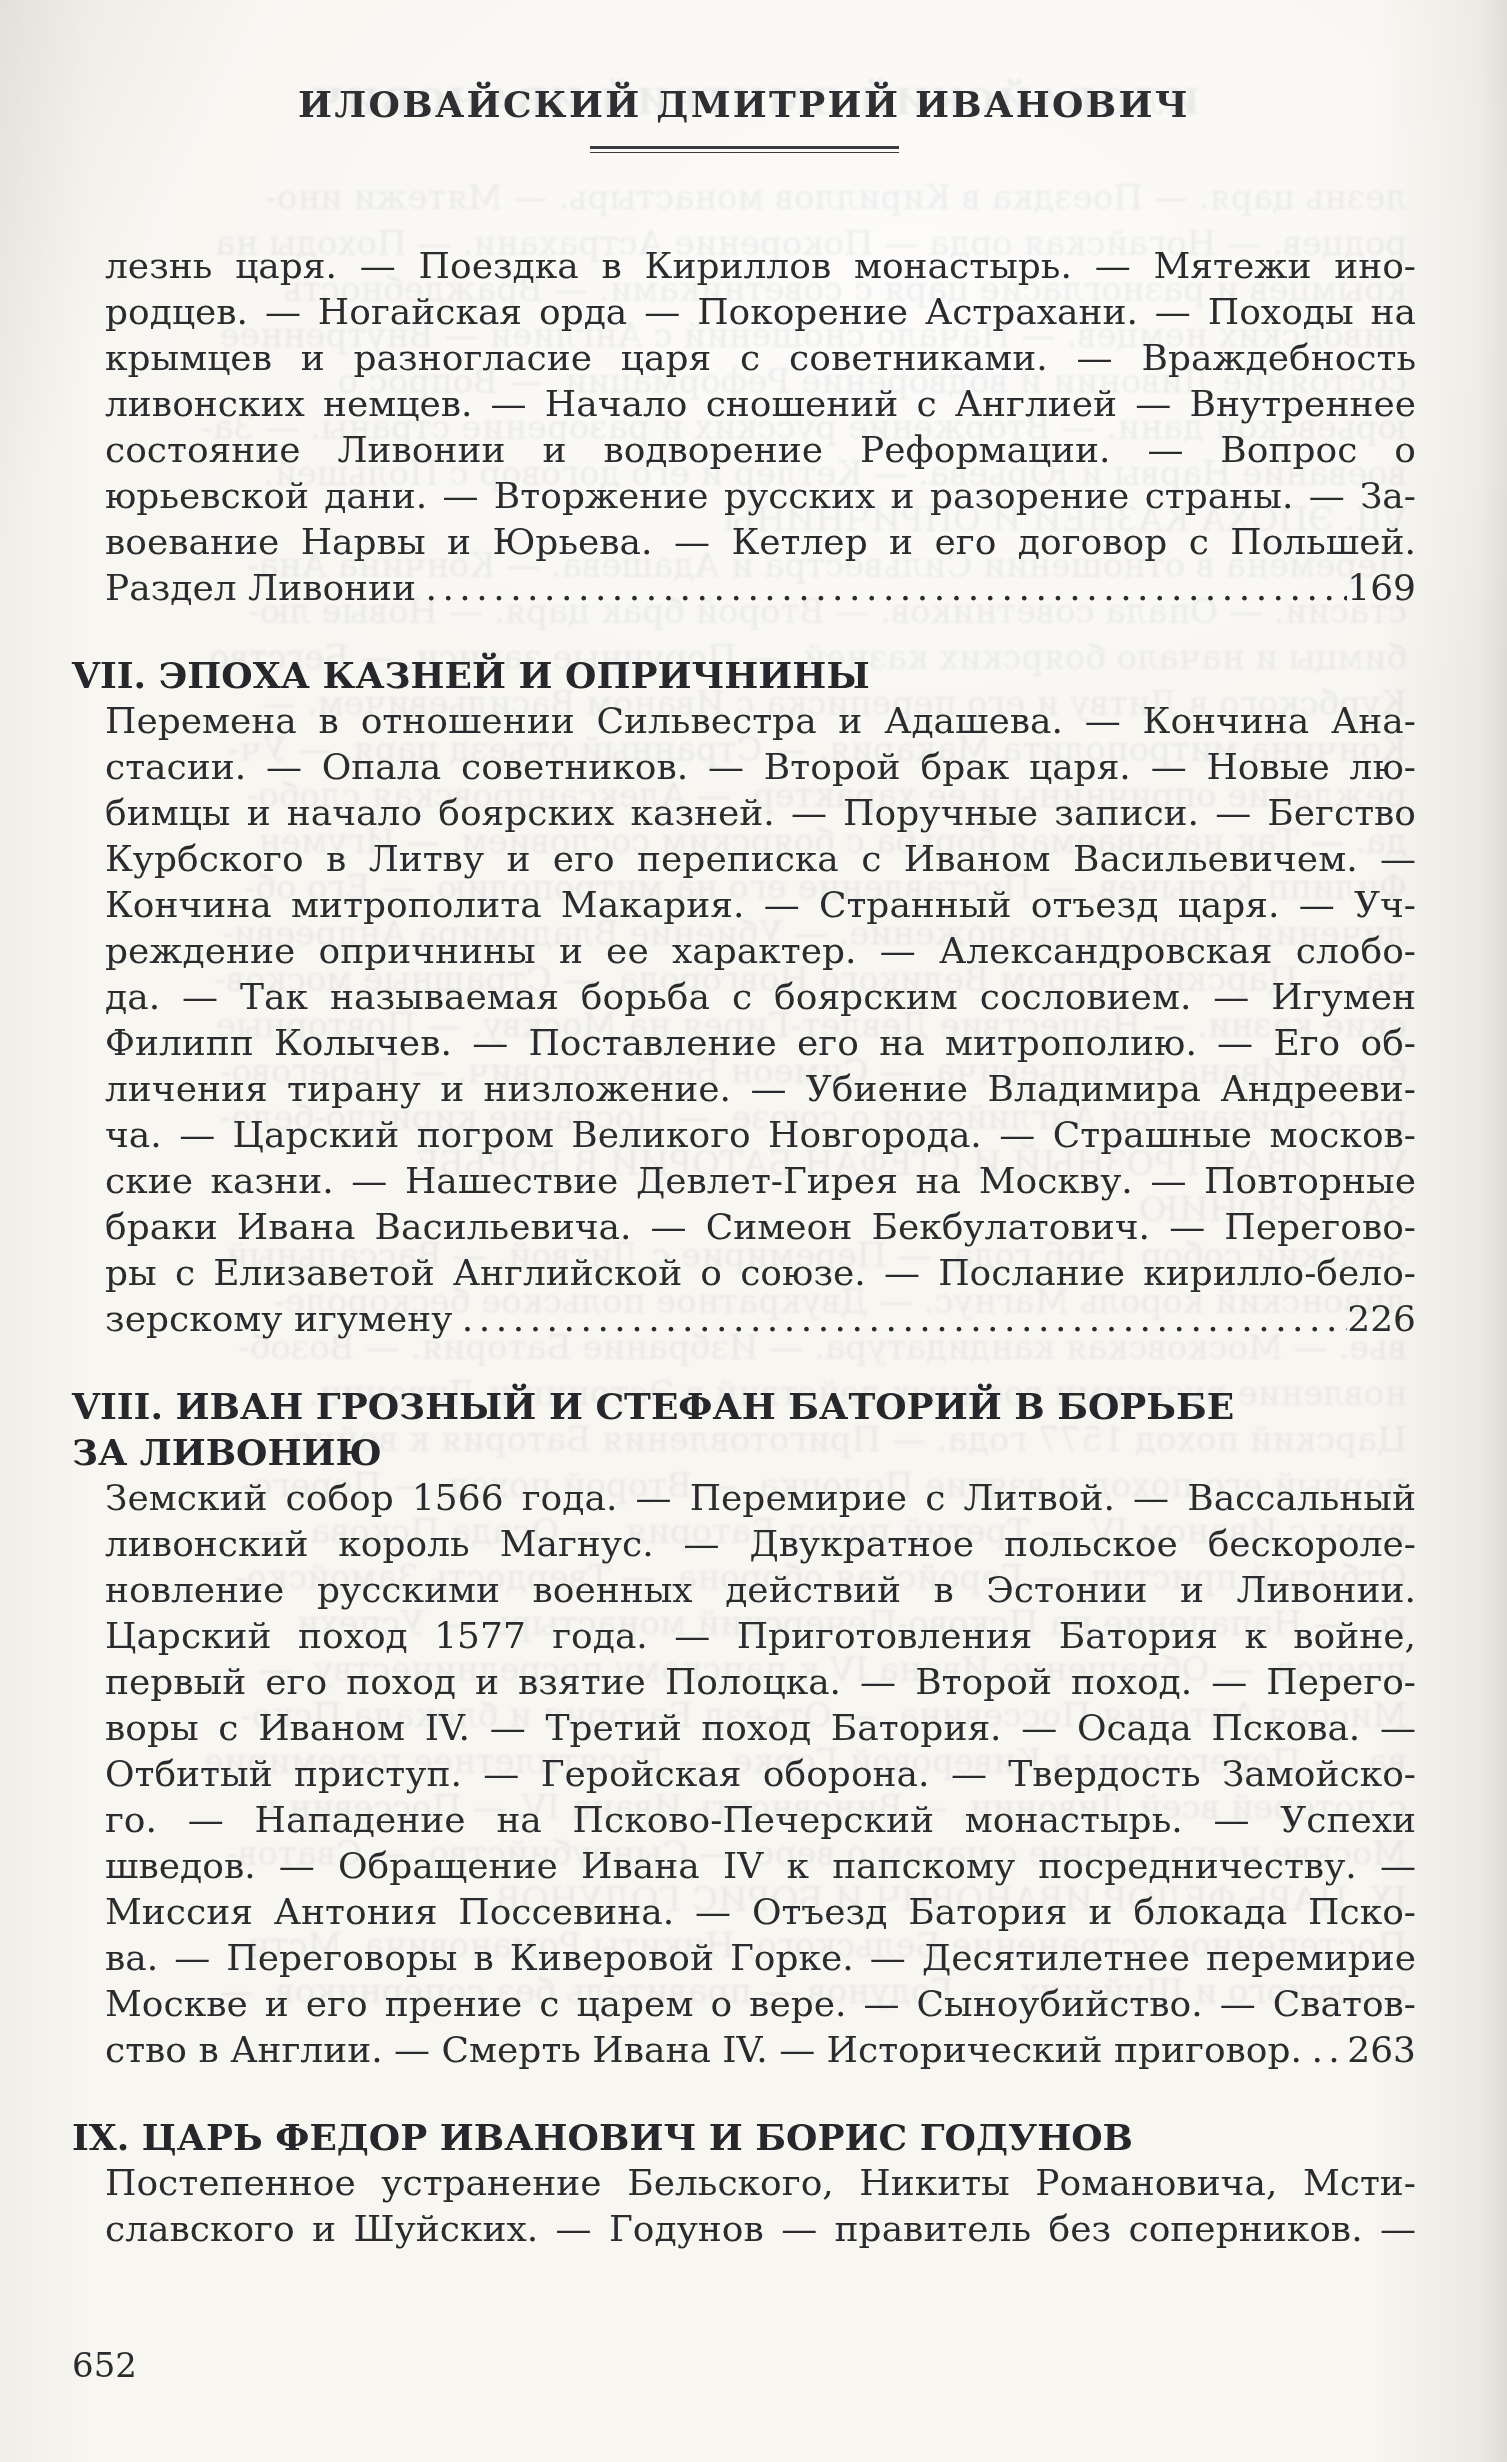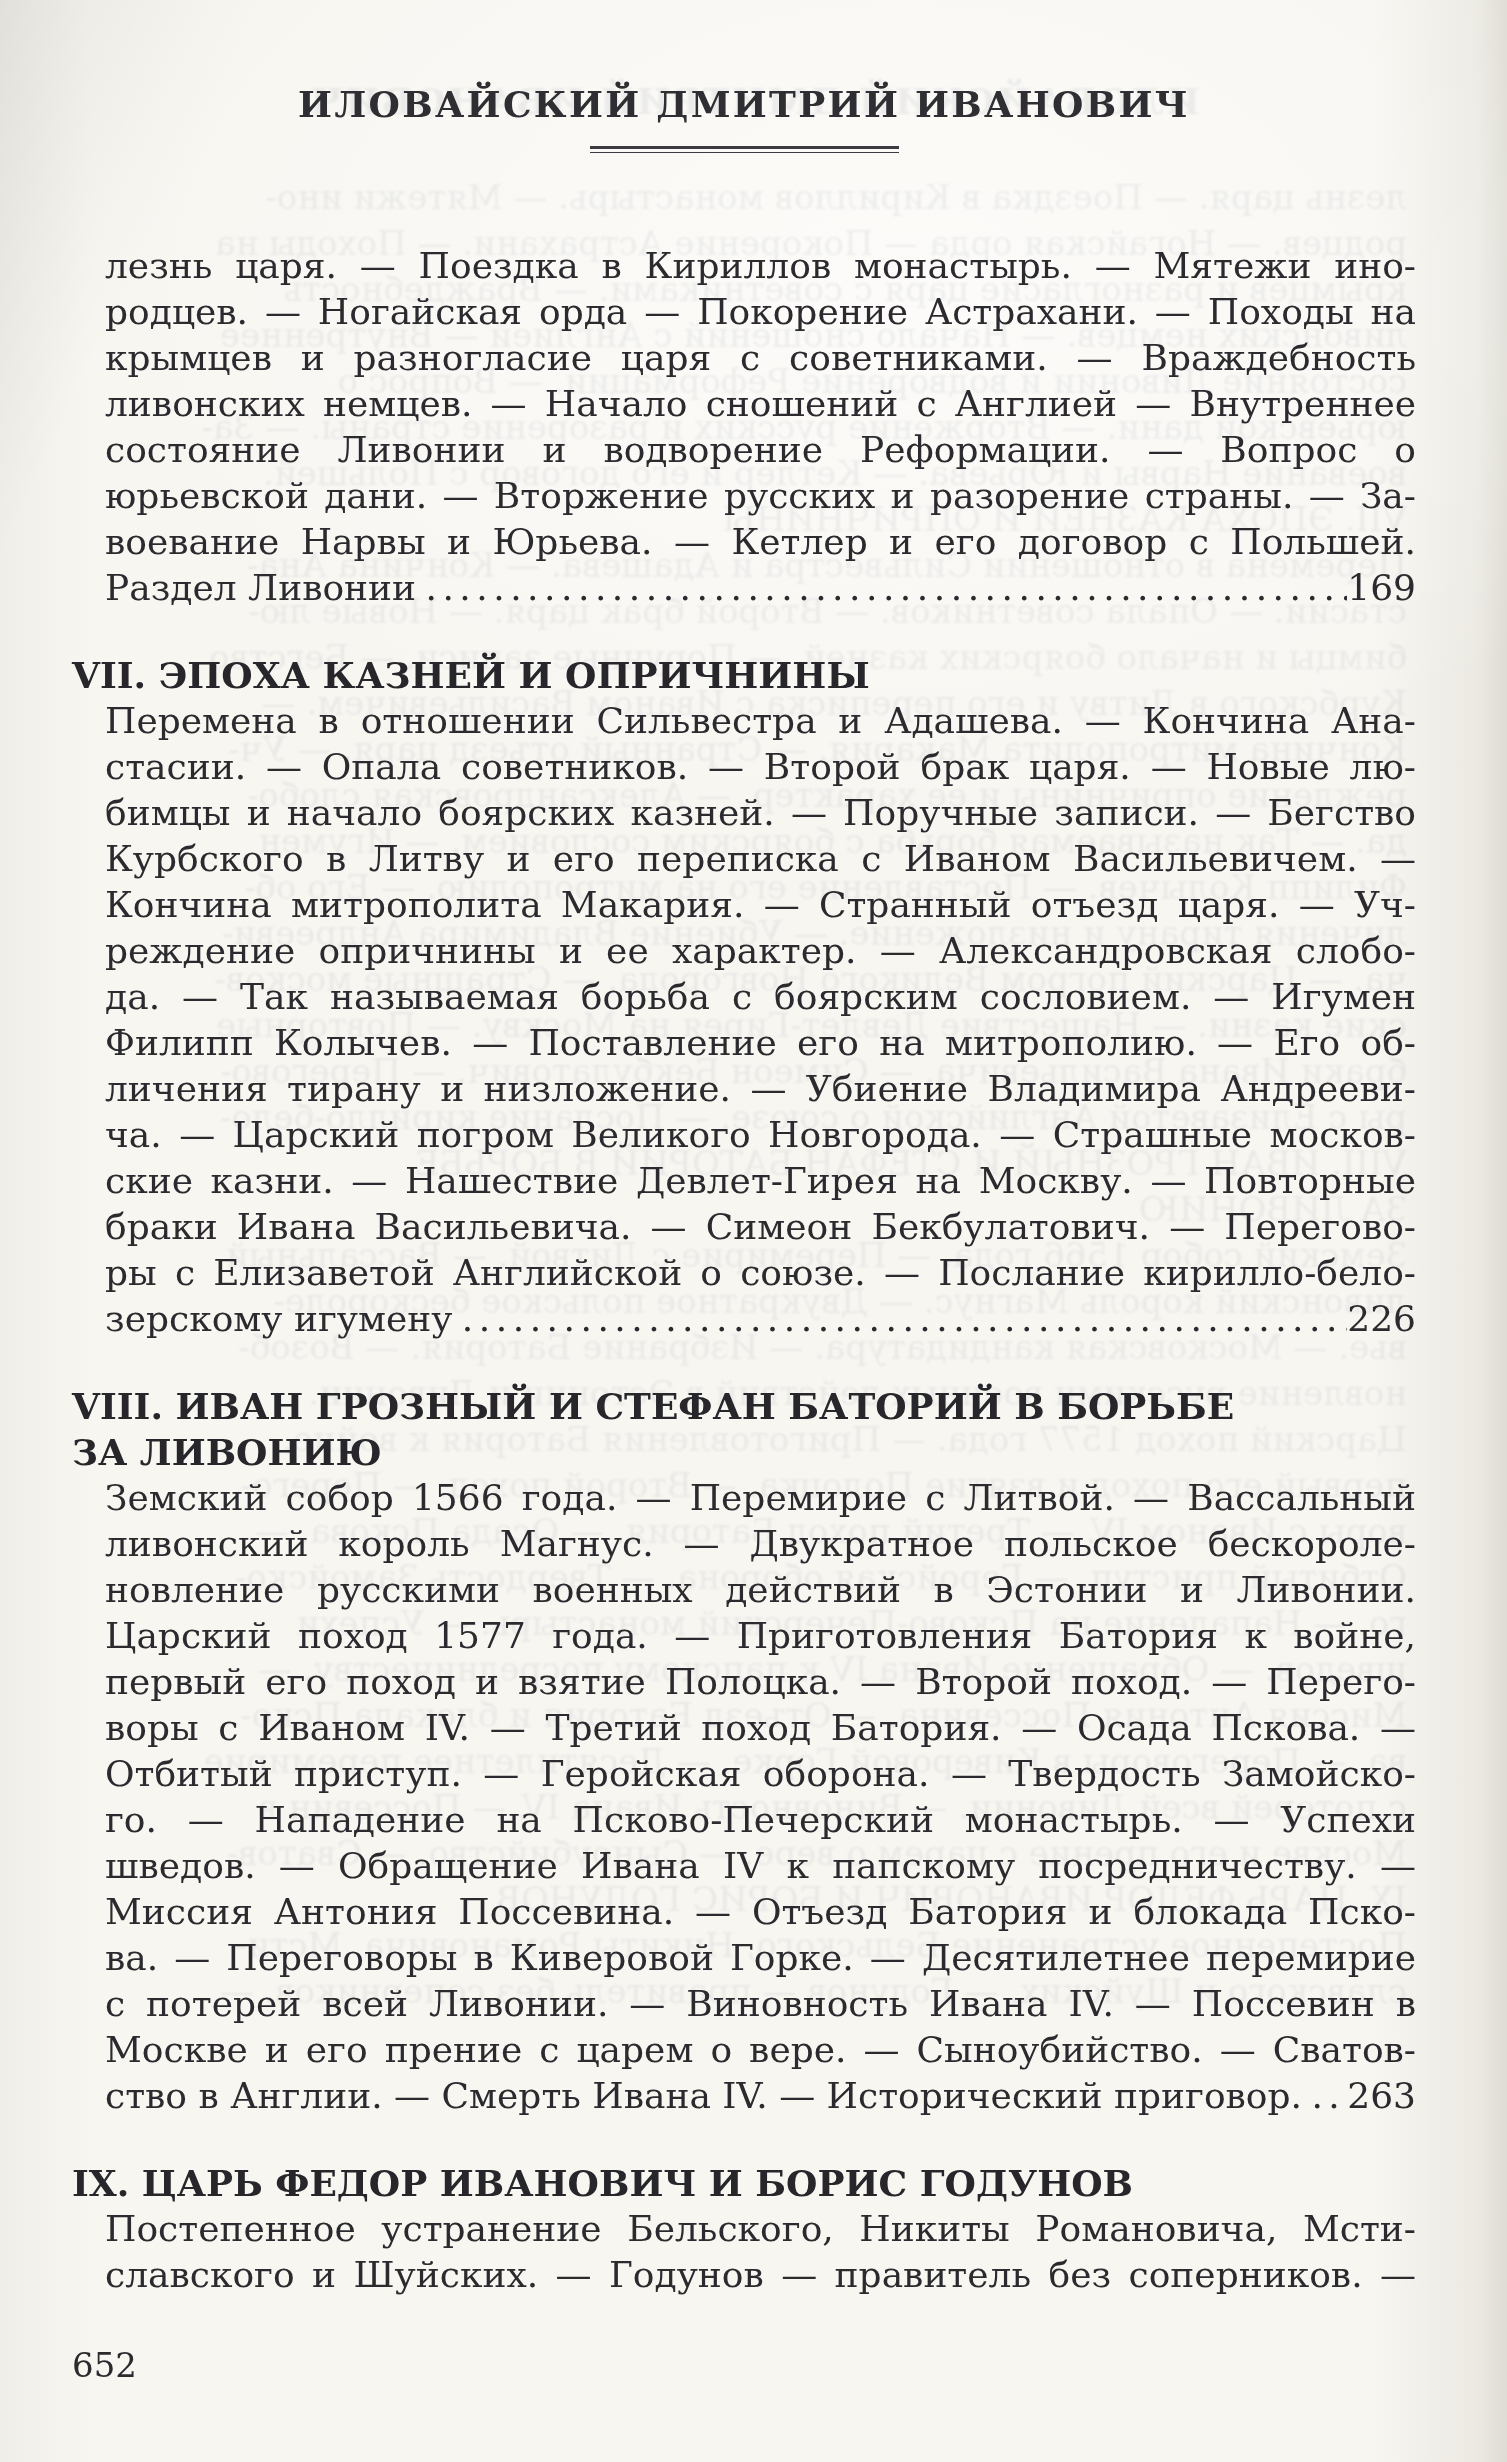--- a/index.html
+++ b/index.html
@@ -218,21 +218,20 @@
             <div class="line">ливонский король Магнус. — Двукратное польское бескороле-</div>
             <div class="line">новление русскими военных действий в Эстонии и Ливонии.</div>
             <div class="line">Царский поход 1577 года. — Приготовления Батория к войне,</div>
             <div class="line">первый его поход и взятие Полоцка. — Второй поход. — Перего-</div>
             <div class="line">воры с Иваном IV. — Третий поход Батория. — Осада Пскова. —</div>
             <div class="line">Отбитый приступ. — Геройская оборона. — Твердость Замойско-</div>
             <div class="line">го. — Нападение на Псково-Печерский монастырь. — Успехи</div>
             <div class="line">шведов. — Обращение Ивана IV к папскому посредничеству. —</div>
             <div class="line">Миссия Антония Поссевина. — Отъезд Батория и блокада Пско-</div>
             <div class="line">ва. — Переговоры в Киверовой Горке. — Десятилетнее перемирие</div>
-            <div class="line">с потерей всей Ливонии. — Виновность Ивана IV. — Поссевин в</div>
             <div class="line">Москве и его прение с царем о вере. — Сыноубийство. — Сватов-</div>
             <div class="leader">
               <div class="ltext">ство в Англии. — Смерть Ивана IV. — Исторический приговор.</div>
               <div class="dots">................................................................................................................................................................</div>
               <div class="lpage">263</div>
             </div>
           </div>
         </div>
         <div class="toc-entry">
           <div class="toc-heading">IX. ЦАРЬ ФЕДОР ИВАНОВИЧ И БОРИС ГОДУНОВ</div>

